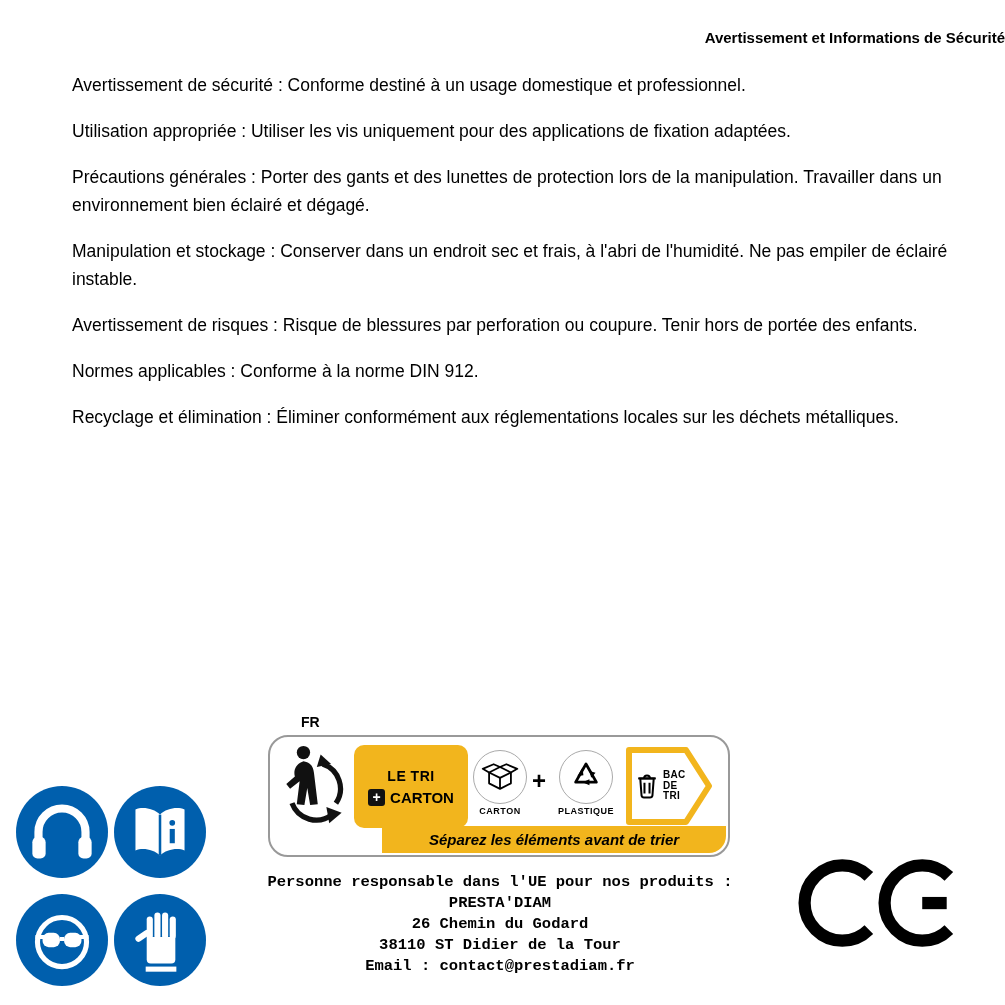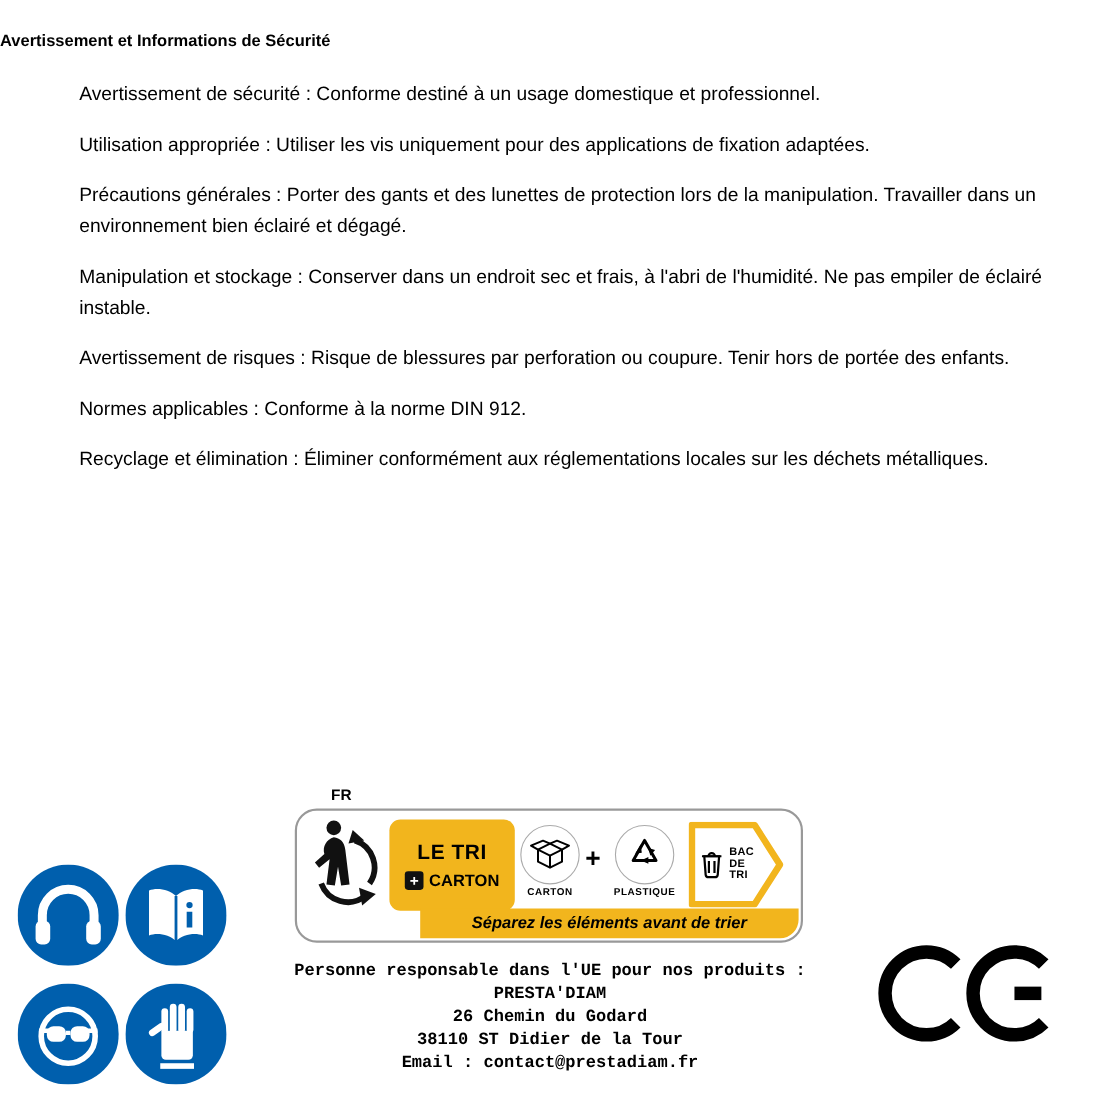--- a/index.html
+++ b/index.html
@@ -2,21 +2,21 @@
 <html style="--blue: #005FAD; --yellow: #F2B51D;"><head>
 <meta charset="utf-8">
 <style>
   :root{ --blue:#005FAD; --yellow:#F2B51D; }
   html,body{ margin:0; padding:0; background:#fff; }
   .page{
     position:relative; width:1005px; height:1005px; background:#fff; overflow:hidden;
     font-family:"Liberation Sans", sans-serif; color:#000;
   }
   .title{
-    position:absolute; top:29px; left:0; width:100%; text-align:left;
+    position:absolute; top:29px; left:0; width:100%; text-align:right;
     font-size:15px; font-weight:bold; margin:0;
   }
   .paragraphs{
     position:absolute; top:71px; left:72px; width:897px;
     font-size:17.5px; line-height:28px;
   }
   .paragraphs p{ margin:0 0 18px 0; }
 
   
   .icon-grid{
@@ -31,21 +31,21 @@
   .tri-label{
     position:absolute; left:268px; top:735px; width:462px; height:122px;
     background:#fff; border:2px solid #999; border-radius:20px; box-sizing:border-box;
   }
   .triman{ position:absolute; left:12px; top:7px; width:62px; height:84px; }
   .tri-yellow{
     position:absolute; left:84px; top:8px; width:114px; height:83px;
     background:var(--yellow); border-radius:10px;
     display:flex; flex-direction:column; align-items:center; justify-content:center; gap:5px;
   }
-  .tri-l1{ font-size:19px; font-weight:900; letter-spacing:.5px; }
+  .tri-l1{ font-size:14px; font-weight:900; letter-spacing:.5px; }
   .tri-l2{ display:flex; align-items:center; gap:5px; font-size:15px; font-weight:900; }
   .plusbox{
     display:flex; align-items:center; justify-content:center; width:17px; height:17px;
     background:#111; color:#fff; font-size:14px; font-weight:bold; border-radius:3px;
   }
   .material{ position:absolute; top:13px; width:64px; text-align:center; }
   .material .circ{
     width:52px; height:52px; border:1px solid #aaa; border-radius:50%;
     margin:0 auto; display:flex; align-items:center; justify-content:center; background:#fff;
   }

